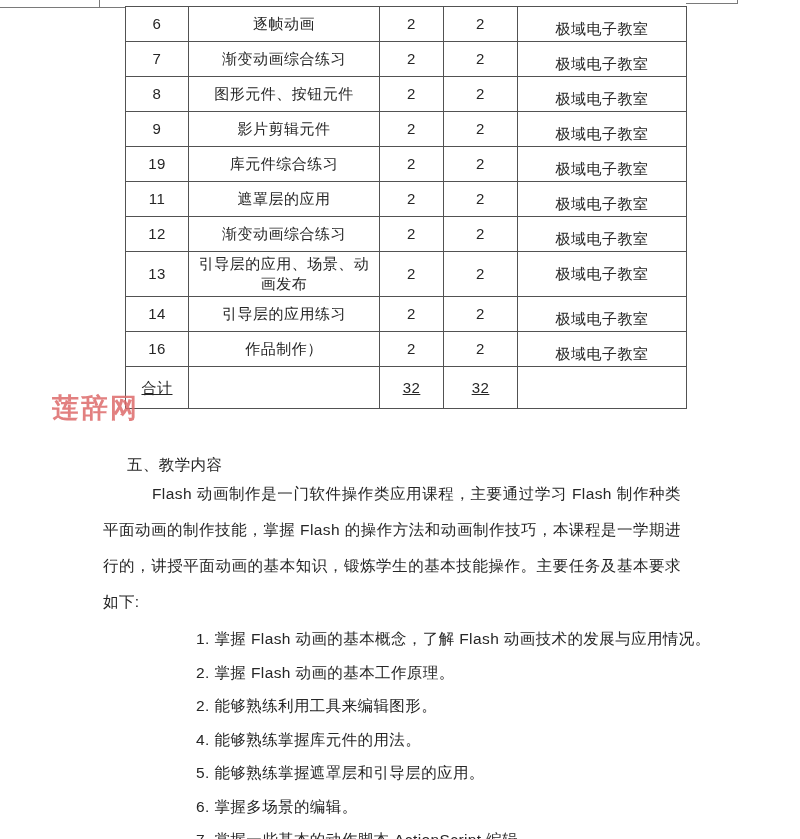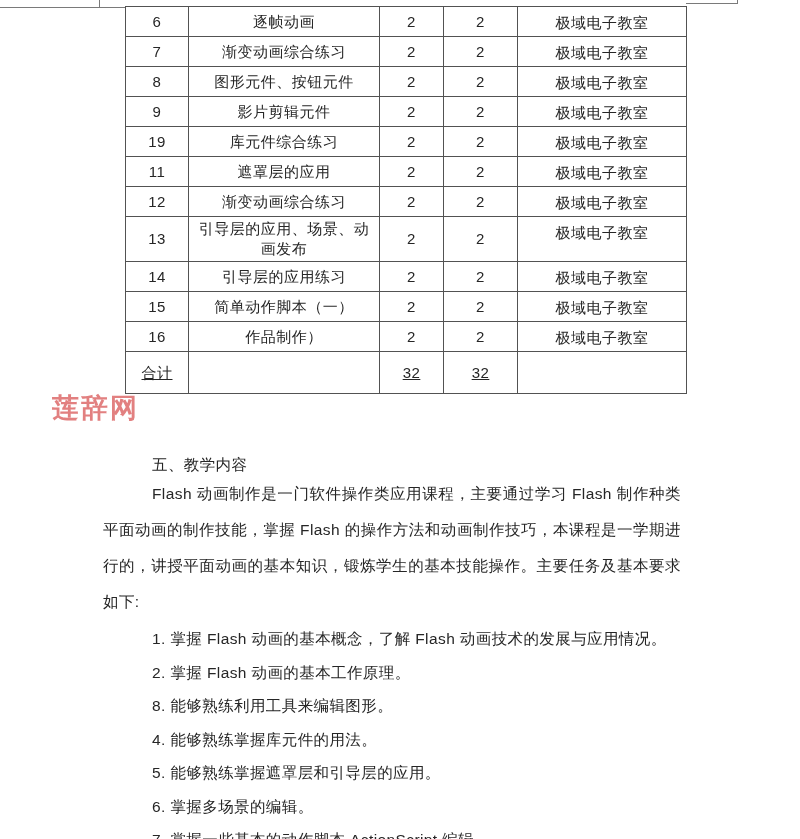--- a/index.html
+++ b/index.html
@@ -37,21 +37,21 @@
   }
   table.schedule td {
     border: 1px solid #525252;
     text-align: center;
     vertical-align: middle;
     height: 30px;
     line-height: 20px;
     padding: 2px 4px;
   }
   table.schedule td.c-title { padding: 2px 9px; }
-  table.schedule td.c-room  { vertical-align: top; padding-top: 6px; }
+  table.schedule td.c-room  { vertical-align: top; padding-top: 12px; }
   table.schedule tr.total-row td { height: 42px; text-decoration: underline; }
 
   
   .watermark {
     position: absolute;
     left: 52px;
     top: 390px;
     font-size: 27px;
     font-weight: 700;
     letter-spacing: 2px;
@@ -65,38 +65,39 @@
   .content {
     position: absolute;
     left: 103px;
     top: 454px;
     width: 578px;
     font-size: 15.5px;
     letter-spacing: 0.4px;
     color: #262626;
   }
   .content .heading {
-    margin-left: 49px;
+    margin-left: 24px;
     line-height: 22px;
     font-weight: 400;
     font-size: 15.5px;
   }
   .content .para {
     line-height: 36px;
     text-indent: 49px;
     text-align: justify;
   }
   .content ol.req-list {
     list-style: none;
     margin-top: 2px;
     padding-left: 49px;
   }
   .content ol.req-list li {
     line-height: 33.5px;
     white-space: nowrap;
+    margin-left: 44px;
   }
 </style>
 </head>
 <body>
 
 <div class="page">
 
   <div class="artifact a-left-line"></div>
   <div class="artifact a-left-stub"></div>
   <div class="artifact a-right-line"></div>
@@ -169,27 +170,20 @@
           <td class="c-room">极域电子教室</td>
         </tr>
         <tr>
           <td class="c-no">14</td>
           <td class="c-title">引导层的应用练习</td>
           <td class="c-h">2</td>
           <td class="c-h">2</td>
           <td class="c-room">极域电子教室</td>
         </tr>
         <tr>
-          <td class="c-no">15</td>
-          <td class="c-title">简单动作脚本（一）</td>
-          <td class="c-h">2</td>
-          <td class="c-h">2</td>
-          <td class="c-room">极域电子教室</td>
-        </tr>
-        <tr>
           <td class="c-no">16</td>
           <td class="c-title">作品制作）</td>
           <td class="c-h">2</td>
           <td class="c-h">2</td>
           <td class="c-room">极域电子教室</td>
         </tr>
         <tr class="total-row">
         <td class="c-no">合计</td>
         <td class="c-title"></td>
         <td class="c-h">32</td>
@@ -200,21 +194,21 @@
   </table>
 
   <div class="watermark">莲辞网</div>
 
   <div class="content">
     <div class="heading">五、教学内容</div>
     <p class="para">Flash 动画制作是一门软件操作类应用课程，主要通过学习 Flash 制作种类平面动画的制作技能，掌握 Flash 的操作方法和动画制作技巧，本课程是一学期进行的，讲授平面动画的基本知识，锻炼学生的基本技能操作。主要任务及基本要求如下:</p>
     <ol class="req-list">
         <li>1. 掌握 Flash 动画的基本概念，了解 Flash 动画技术的发展与应用情况。</li>
         <li>2. 掌握 Flash 动画的基本工作原理。</li>
-        <li>8. 能够熟练利用工具来编辑图形。</li>
+        <li>2. 能够熟练利用工具来编辑图形。</li>
         <li>4. 能够熟练掌握库元件的用法。</li>
         <li>5. 能够熟练掌握遮罩层和引导层的应用。</li>
         <li>6. 掌握多场景的编辑。</li>
         <li>7. 掌握一些基本的动作脚本 ActionScript 编辑。</li>
       </ol>
   </div>
 
 </div>
 
 </body></html>

